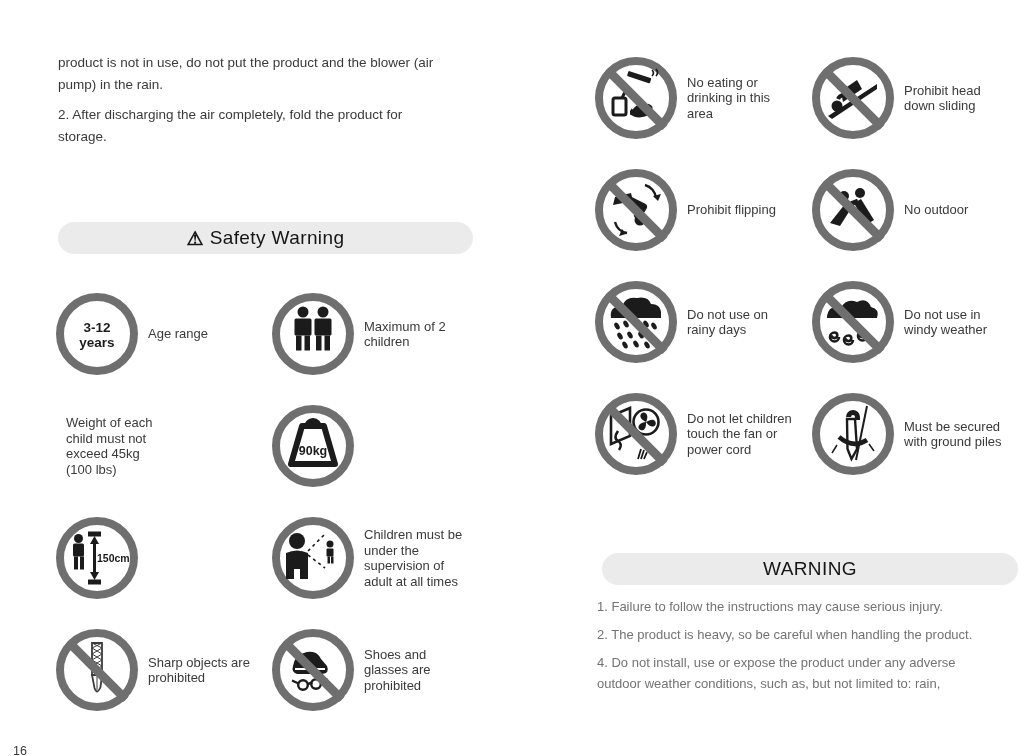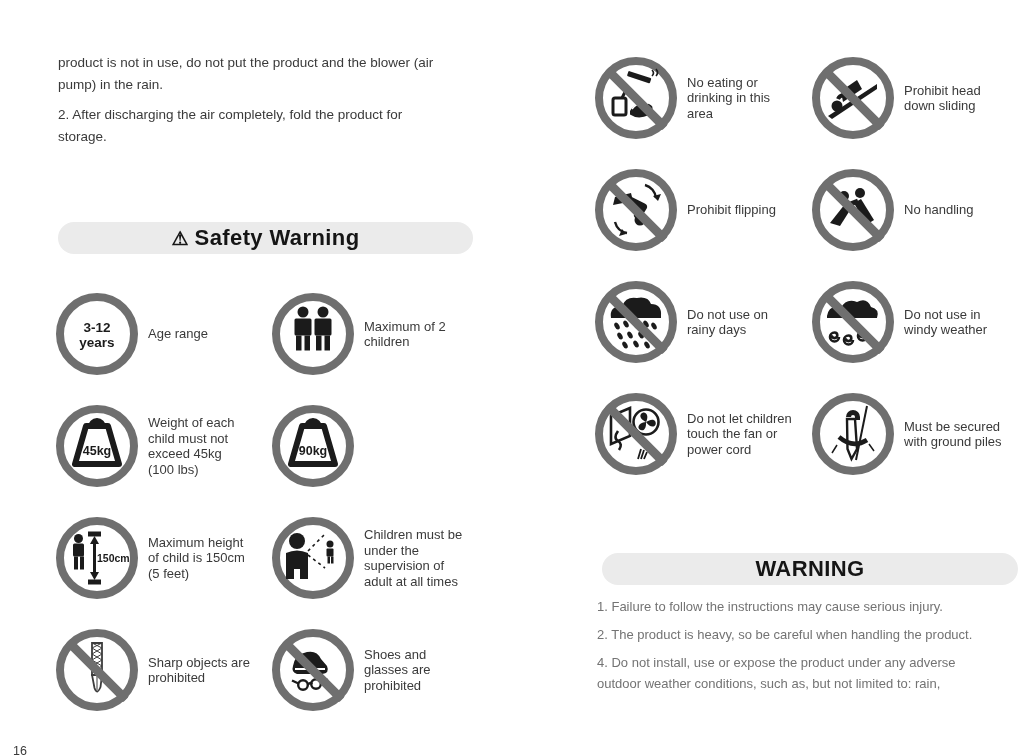--- a/index.html
+++ b/index.html
@@ -2,21 +2,21 @@
 <html><head>
 <meta charset="utf-8">
 <style>
   html,body{margin:0;padding:0;background:#fff;}
   #page{position:relative;width:1035px;height:756px;background:#ffffff;overflow:hidden;
         font-family:"Liberation Sans",sans-serif;color:#3a3a3a;padding-left:44px;}
   .body-text{margin:0 0 8px 0;font-size:13.5px;line-height:22px;color:#3a3a3a;white-space:pre-line;}
   #intro{position:absolute;left:58px;top:52px;width:420px;}
   .bar{position:absolute;height:32px;background:#ebebeb;border-radius:16px;
        display:flex;align-items:center;justify-content:center;}
-  .bar .bar-text{font-size:22px;font-weight:bold;color:#151515;letter-spacing:.4px;}
+  .bar .bar-text{font-size:19px;font-weight:normal;color:#151515;letter-spacing:.4px;}
   #safety-bar{left:58px;top:222px;width:415px;}
   #safety-bar .tri{font-size:19px;font-weight:bold;color:#151515;margin-right:6px;line-height:1;}
   #warning-bar{left:602px;top:553px;width:416px;}
   .grid{position:absolute;display:grid;}
   #left-grid{left:56px;top:293px;width:440px;grid-template-columns:216px 1fr;grid-auto-rows:112px;}
   #right-grid{left:595px;top:57px;width:440px;grid-template-columns:217px 1fr;grid-auto-rows:112px;}
   .grid-item{display:flex;align-items:center;height:82px;}
   .sign{position:relative;width:82px;height:82px;flex:none;}
   .ring{position:absolute;inset:0;border:8px solid #6f6f6f;border-radius:50%;box-sizing:border-box;}
   .sign svg{position:absolute;left:8px;top:8px;}
@@ -67,28 +67,20 @@
             <circle cx="43" cy="11" r="5.5" fill="#1b1b1b"></circle>
             <rect x="34.5" y="17.5" width="17" height="17" rx="1.5" fill="#1b1b1b"></rect>
             <rect x="36" y="34.5" width="5.5" height="15" fill="#1b1b1b"></rect>
             <rect x="44.5" y="34.5" width="5.5" height="15" fill="#1b1b1b"></rect>
           </svg>
         </div>
         <div class="label">Maximum of 2
 children</div>
       </div>
       <div class="grid-item">
-        <div class="sign">
-          <div class="ring"></div>
-          <svg width="66" height="66" viewBox="0 0 66 66">
-            <path d="M26.5,14 a6.5,6.5 0 0 1 13,0" fill="none" stroke="#1b1b1b" stroke-width="5"></path>
-   <path d="M22,13 L11,51 L55,51 L44,13 Z" fill="#fff" stroke="#1b1b1b" stroke-width="6" stroke-linejoin="round"></path>
-   <text x="33" y="42" font-size="12.5" font-weight="bold" text-anchor="middle" fill="#1b1b1b">45kg</text>
-          </svg>
-        </div>
         <div class="label">Weight of each
 child must not
 exceed 45kg
 (100 lbs)</div>
       </div>
       <div class="grid-item">
         <div class="sign">
           <div class="ring"></div>
           <svg width="66" height="66" viewBox="0 0 66 66">
             <path d="M26.5,14 a6.5,6.5 0 0 1 13,0" fill="none" stroke="#1b1b1b" stroke-width="5"></path>
@@ -108,23 +100,20 @@
               <rect x="16" y="31.5" width="4" height="13"></rect>
    <rect x="24" y="6.5" width="13" height="5"></rect>
               <rect x="24" y="54.5" width="13" height="5"></rect>
    <path d="M30.5,11 L26,19 L35,19 Z"></path>
               <path d="M30.5,55 L26,47 L35,47 Z"></path>
    <rect x="29" y="16" width="3" height="34"></rect>
    <text x="33" y="37" font-size="10.5" font-weight="bold">150cm</text>
             </g>
           </svg>
         </div>
-        <div class="label">Maximum height
-of child is 150cm
-(5 feet)</div>
       </div>
       <div class="grid-item">
         <div class="sign">
           <div class="ring"></div>
           <svg width="66" height="66" viewBox="0 0 66 66">
             <g fill="#1b1b1b">
    <circle cx="17" cy="16" r="8"></circle>
    <path d="M6,28 q11,-5 22,0 l0,26 l-8,0 l0,-10 l-6,0 l0,10 l-8,0 Z"></path>
    <circle cx="50" cy="19" r="3.5"></circle>
               <rect x="46.5" y="23.5" width="7" height="8" rx="1"></rect>
@@ -245,21 +234,21 @@
             <g fill="#1b1b1b">
    <circle cx="24" cy="19" r="5"></circle>
               <circle cx="40" cy="16" r="5"></circle>
    <path d="M10,46 L25,27 L32,30 L20,49 Z"></path>
               <path d="M54,43 L41,22 L34,26 L46,48 Z"></path>
    <path d="M28,28 L38,24" stroke="#1b1b1b" stroke-width="5"></path>
             </g>
           </svg>
           <div class="slash"></div>
         </div>
-        <div class="label">No handling</div>
+        <div class="label">No outdoor</div>
       </div>
       <div class="grid-item">
         <div class="sign">
           <div class="ring"></div>
           <svg width="66" height="66" viewBox="0 0 66 66">
             <path d="M8,29 Q6,17 19,17 Q23,7 34,9 Q45,7 48,15 Q59,15 58,27 L58,29 Z" fill="#1b1b1b"></path>
             <ellipse rx="2.3" ry="3.8" transform="translate(14,37) rotate(-28)" fill="#1b1b1b"></ellipse>
             <ellipse rx="2.3" ry="3.8" transform="translate(23,35) rotate(-28)" fill="#1b1b1b"></ellipse>
             <ellipse rx="2.3" ry="3.8" transform="translate(33,36) rotate(-28)" fill="#1b1b1b"></ellipse>
             <ellipse rx="2.3" ry="3.8" transform="translate(43,35) rotate(-28)" fill="#1b1b1b"></ellipse>

